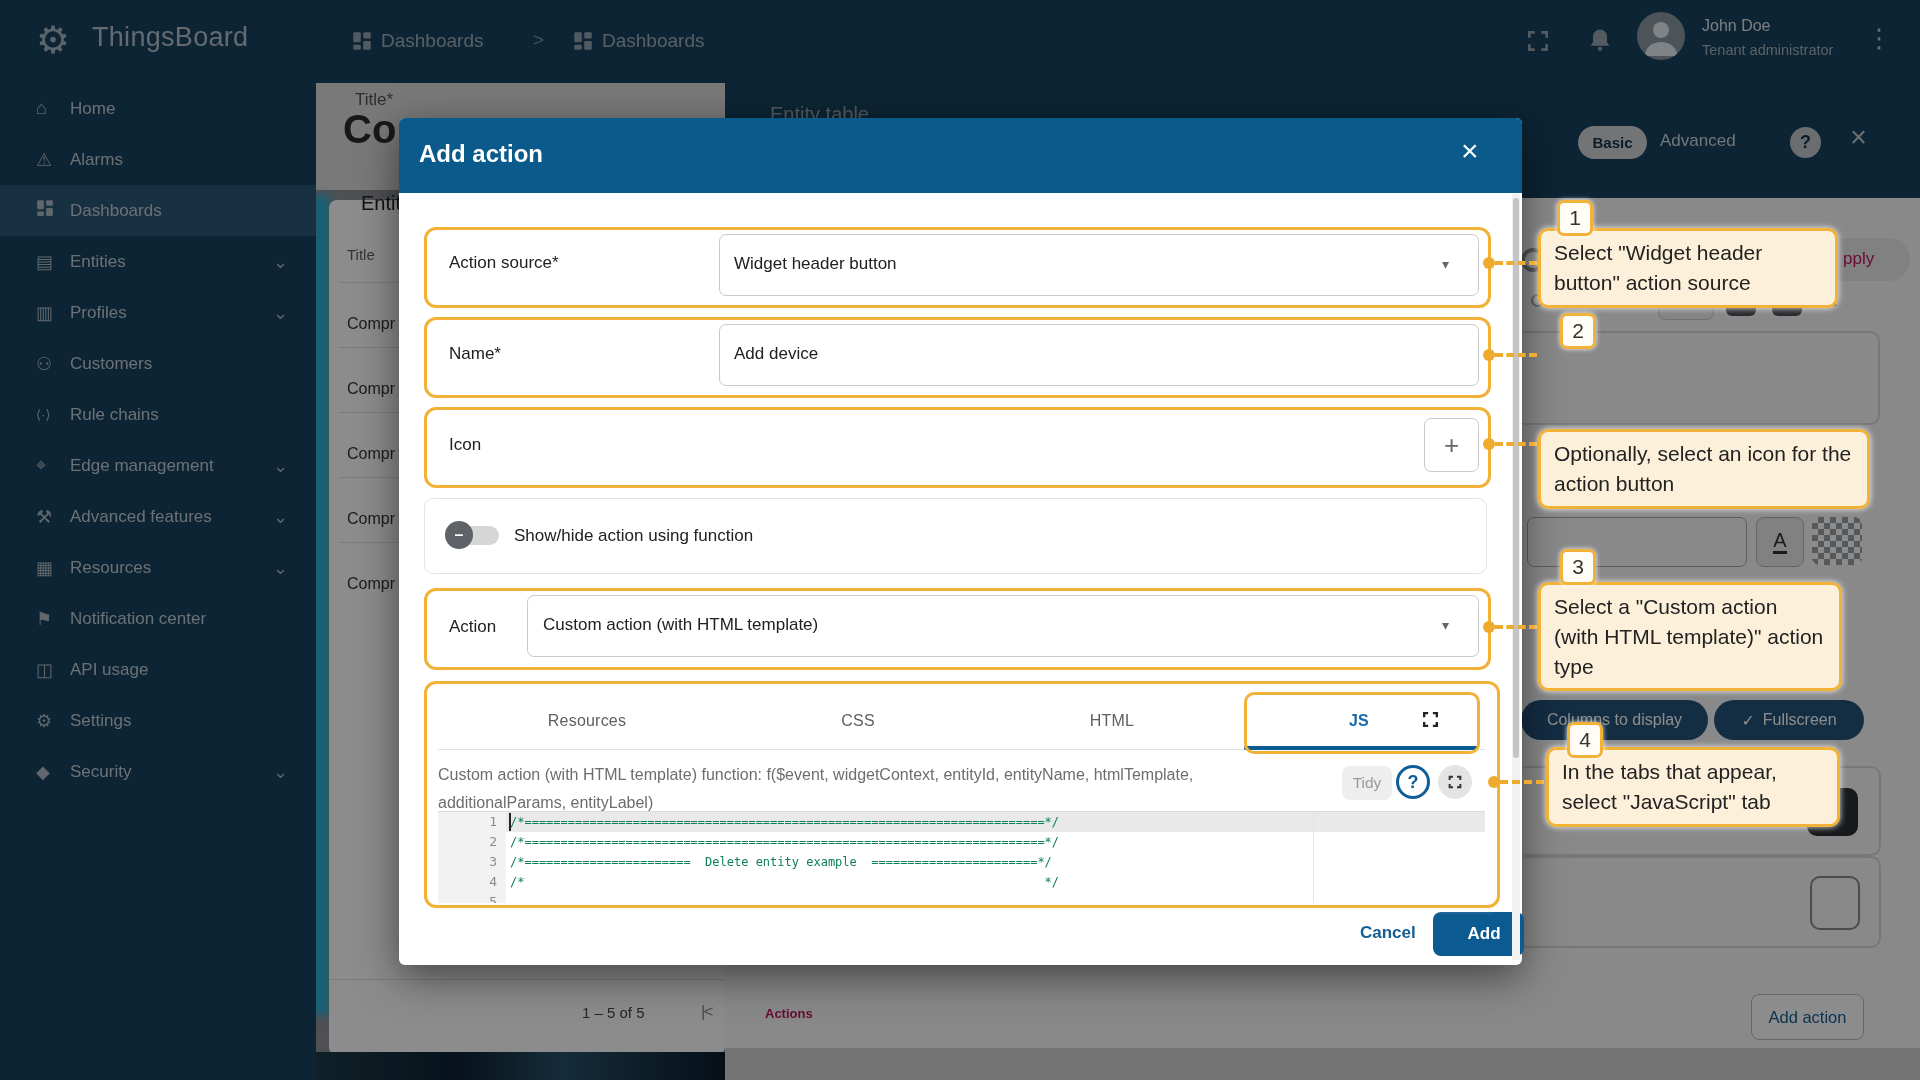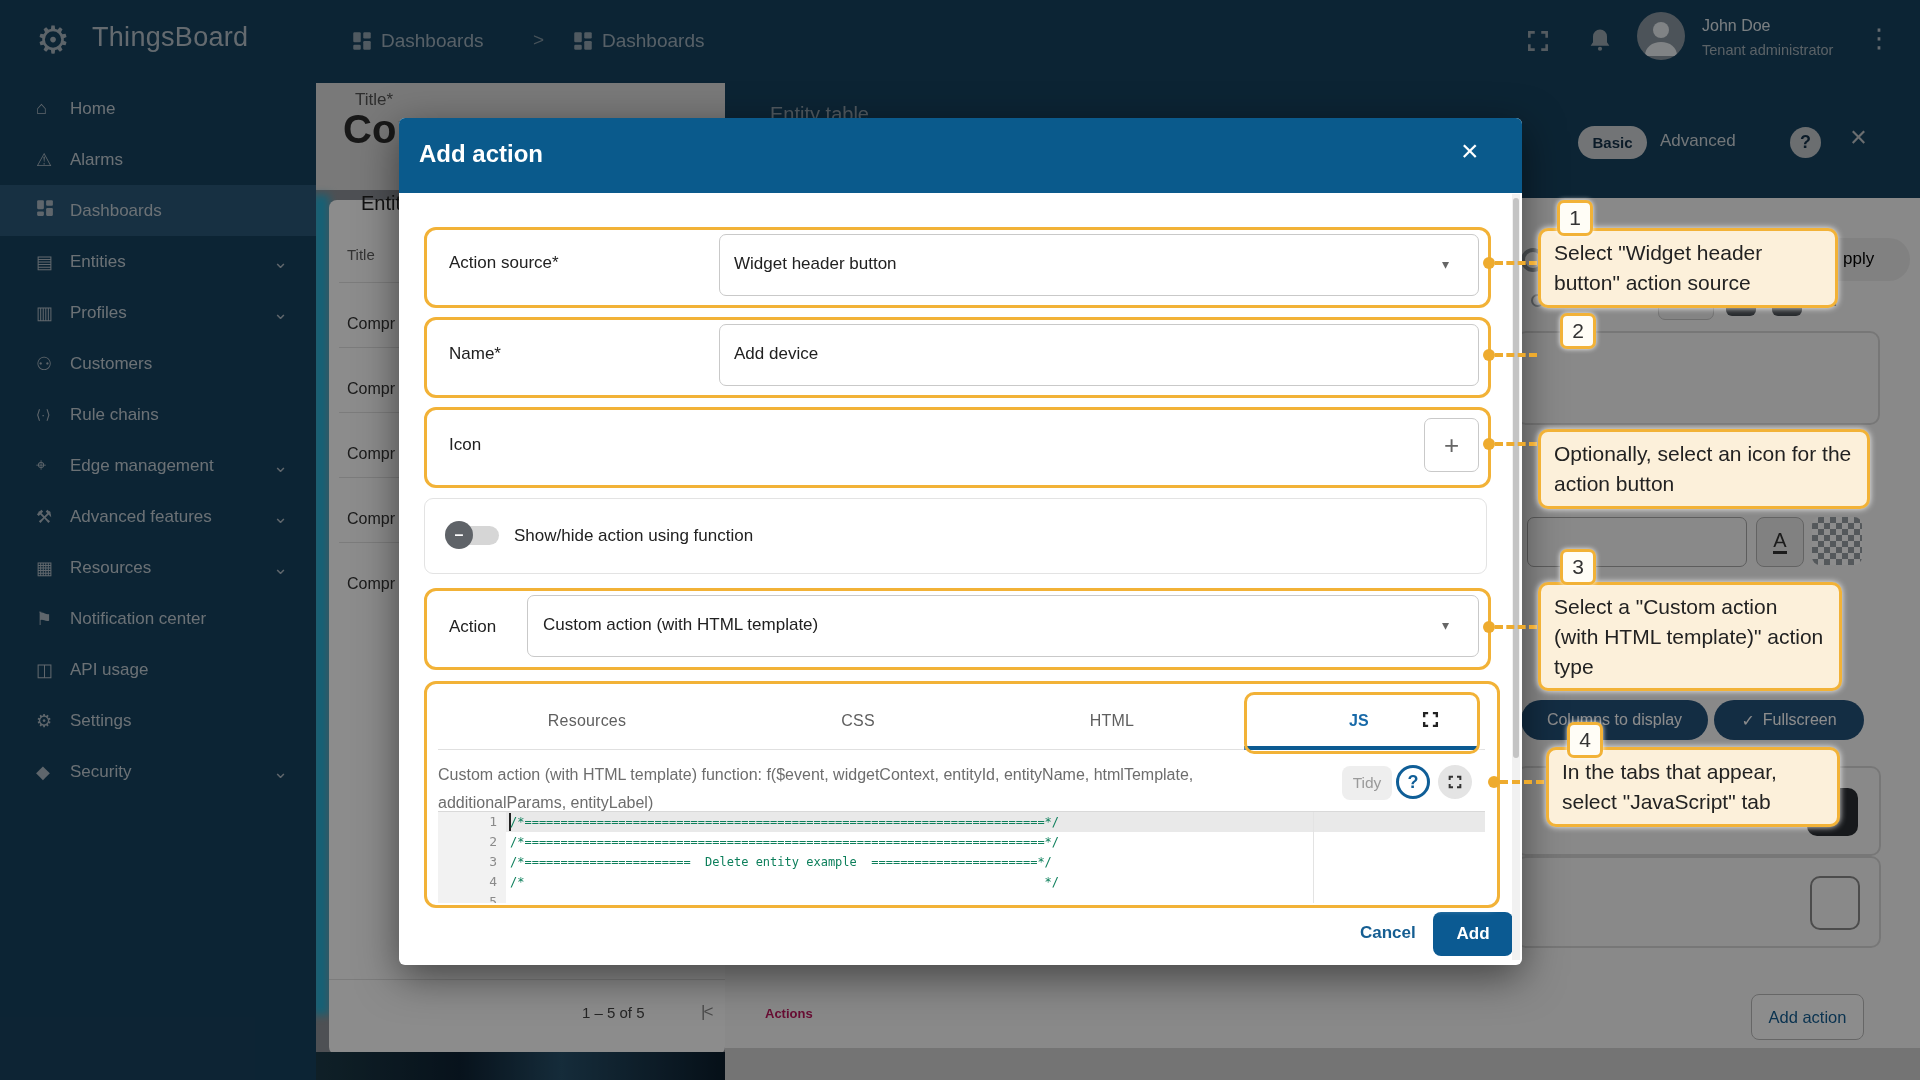--- a/index.html
+++ b/index.html
@@ -190,21 +190,21 @@
     <span class="abs" style="left:935px;top:48px;font-size:17px;color:#cfd7dc;">Advanced</span>
     <div class="abs" style="left:1065px;top:44px;width:31px;height:31px;border-radius:50%;background:#c4c9cd;display:flex;align-items:center;justify-content:center;color:#15324a;font-weight:bold;font-size:18px;">?</div>
     <span class="abs" style="left:1125px;top:38px;font-size:29px;color:#c4c9cd;">×</span>
   </div>
 
   <div class="abs gray-panel">
 
     <div class="abs" style="left:796px;top:50px;width:16px;height:16px;border:4px solid #8f969c;border-radius:50%;"></div>
     <div class="abs" style="left:806px;top:96px;width:9px;height:9px;border:2px solid #9aa0a6;border-radius:50%;"></div>
     <div class="abs chip-light" style="left:1033px;top:40px;width:152px;height:43px;">
-      <span class="abs" style="left:85px;top:11px;font-size:17px;color:#000000;">pply</span>
+      <span class="abs" style="left:85px;top:11px;font-size:17px;color:#be185d;">pply</span>
     </div>
     <div class="abs fbox" style="left:933px;top:88px;width:54px;height:32px;background:#f0f0f0;">
         <span class="caret" style="left:21px;top:7px;">▾</span>
       </div>
     <div class="abs" style="left:1001px;top:90px;width:30px;height:28px;background:#4a4f54;border-radius:6px;"></div>
     <div class="abs" style="left:1047px;top:90px;width:30px;height:28px;background:#4a4f54;border-radius:6px;"></div>
     <span class="abs" style="left:1097px;top:88px;font-size:24px;color:#3f454a;">⠿</span>
     <div class="abs faint-box" style="left:791px;top:133px;width:360px;height:90px;"></div>
 
     <div class="abs fbox" style="left:802px;top:319px;width:218px;height:48px;border-color:#a9a9a9;background:transparent;"></div>
@@ -333,21 +333,21 @@
       <div class="abs" style="left:875px;top:0;width:1px;height:110px;background:#e3e3e3;"></div>
       <div class="abs" style="left:68px;top:0;">
         <div class="code-line">/*========================================================================*/</div>
         <div class="code-line">/*========================================================================*/</div>
         <div class="code-line">/*=======================  Delete entity example  =======================*/</div>
         <div class="code-line">/*                                                                        */</div>
       </div>
     </div>
 
     <span class="abs" style="left:961px;top:805px;font-size:17px;color:#155e92;font-weight:bold;">Cancel</span>
-    <div class="abs" style="left:1034px;top:794px;width:80px;height:44px;background:#0b5a92;border-radius:8px;display:flex;align-items:center;justify-content:center;color:#fff;font-size:17px;font-weight:bold;">
+    <div class="abs" style="left:1034px;top:794px;width:80px;height:44px;background:#0b5a92;border-radius:8px;display:flex;align-items:center;justify-content:center;color:#fff;font-size:17px;font-weight:bold;padding-left:11px;">
         <span>Add</span>
       </div>
 
     <div class="abs" style="left:1113px;top:76px;width:8px;height:766px;background:#f1f1f1;">
       <div class="abs" style="left:1px;top:4px;width:6px;height:560px;background:#c4c4c4;border-radius:3px;"></div>
     </div>
   </div>
 
   <div class="hl" style="left:424px;top:227px;width:1061px;height:75px;"></div>
   <div class="hl" style="left:424px;top:317px;width:1061px;height:75px;"></div>

